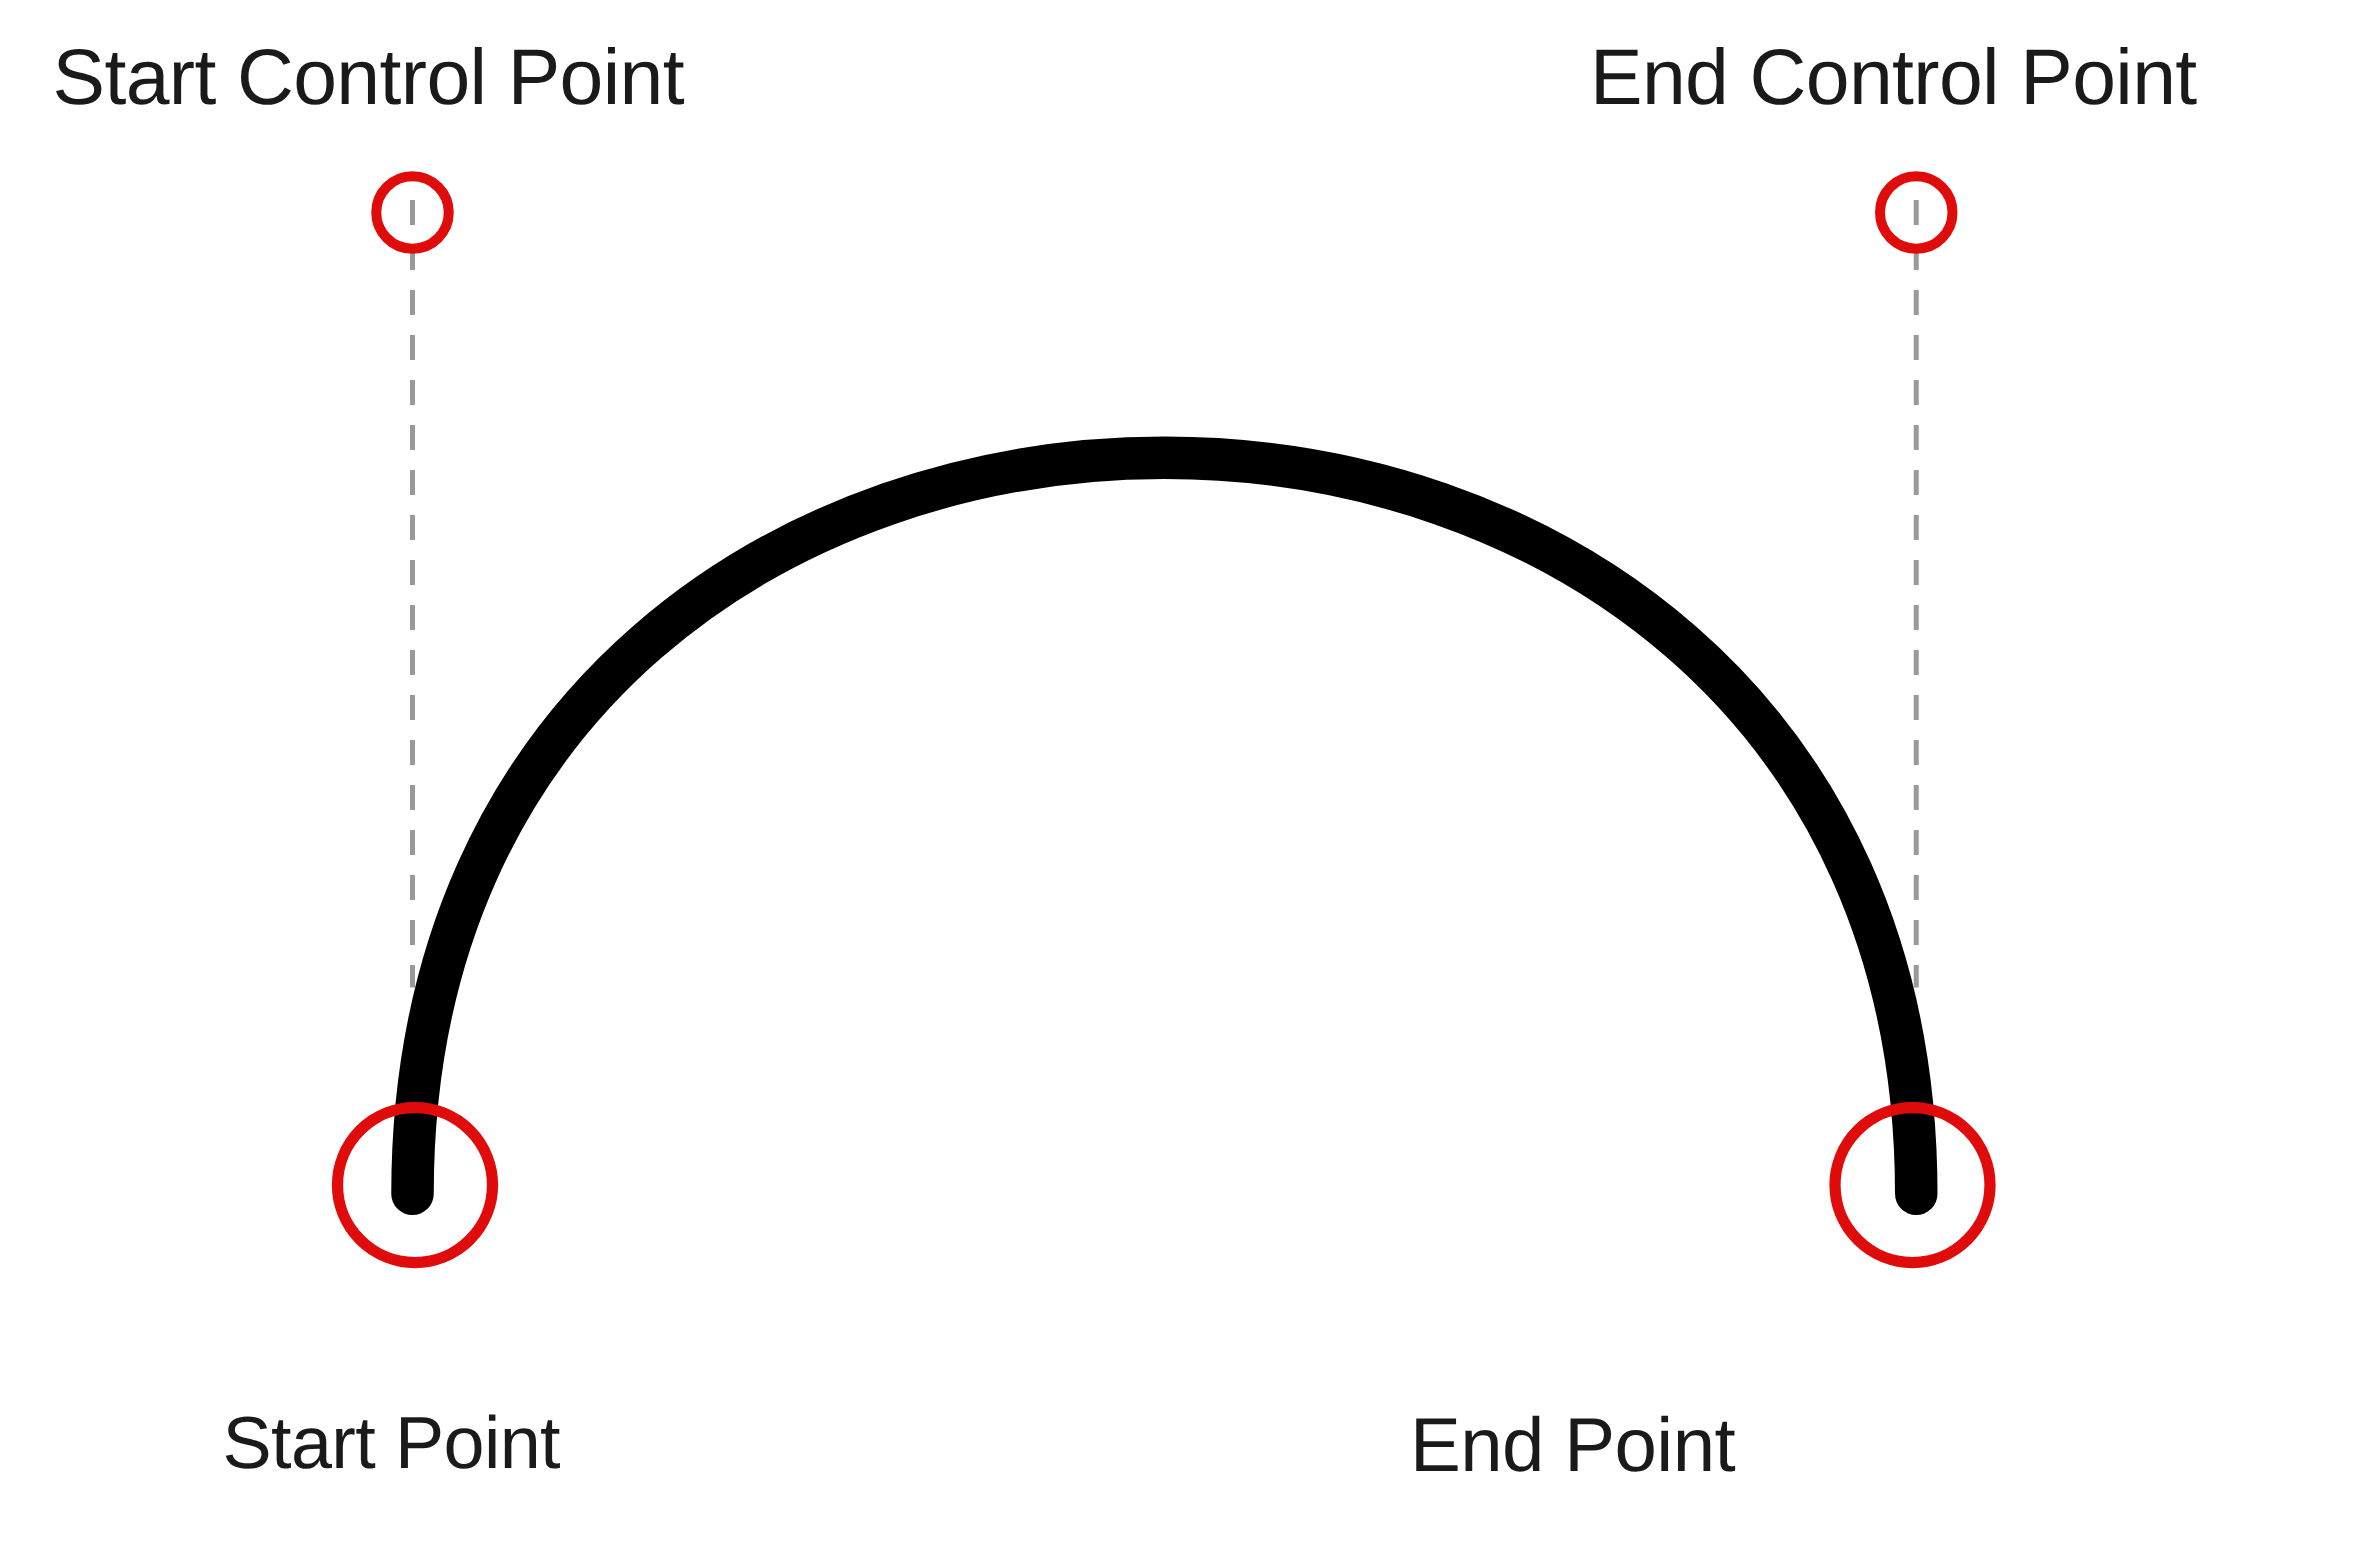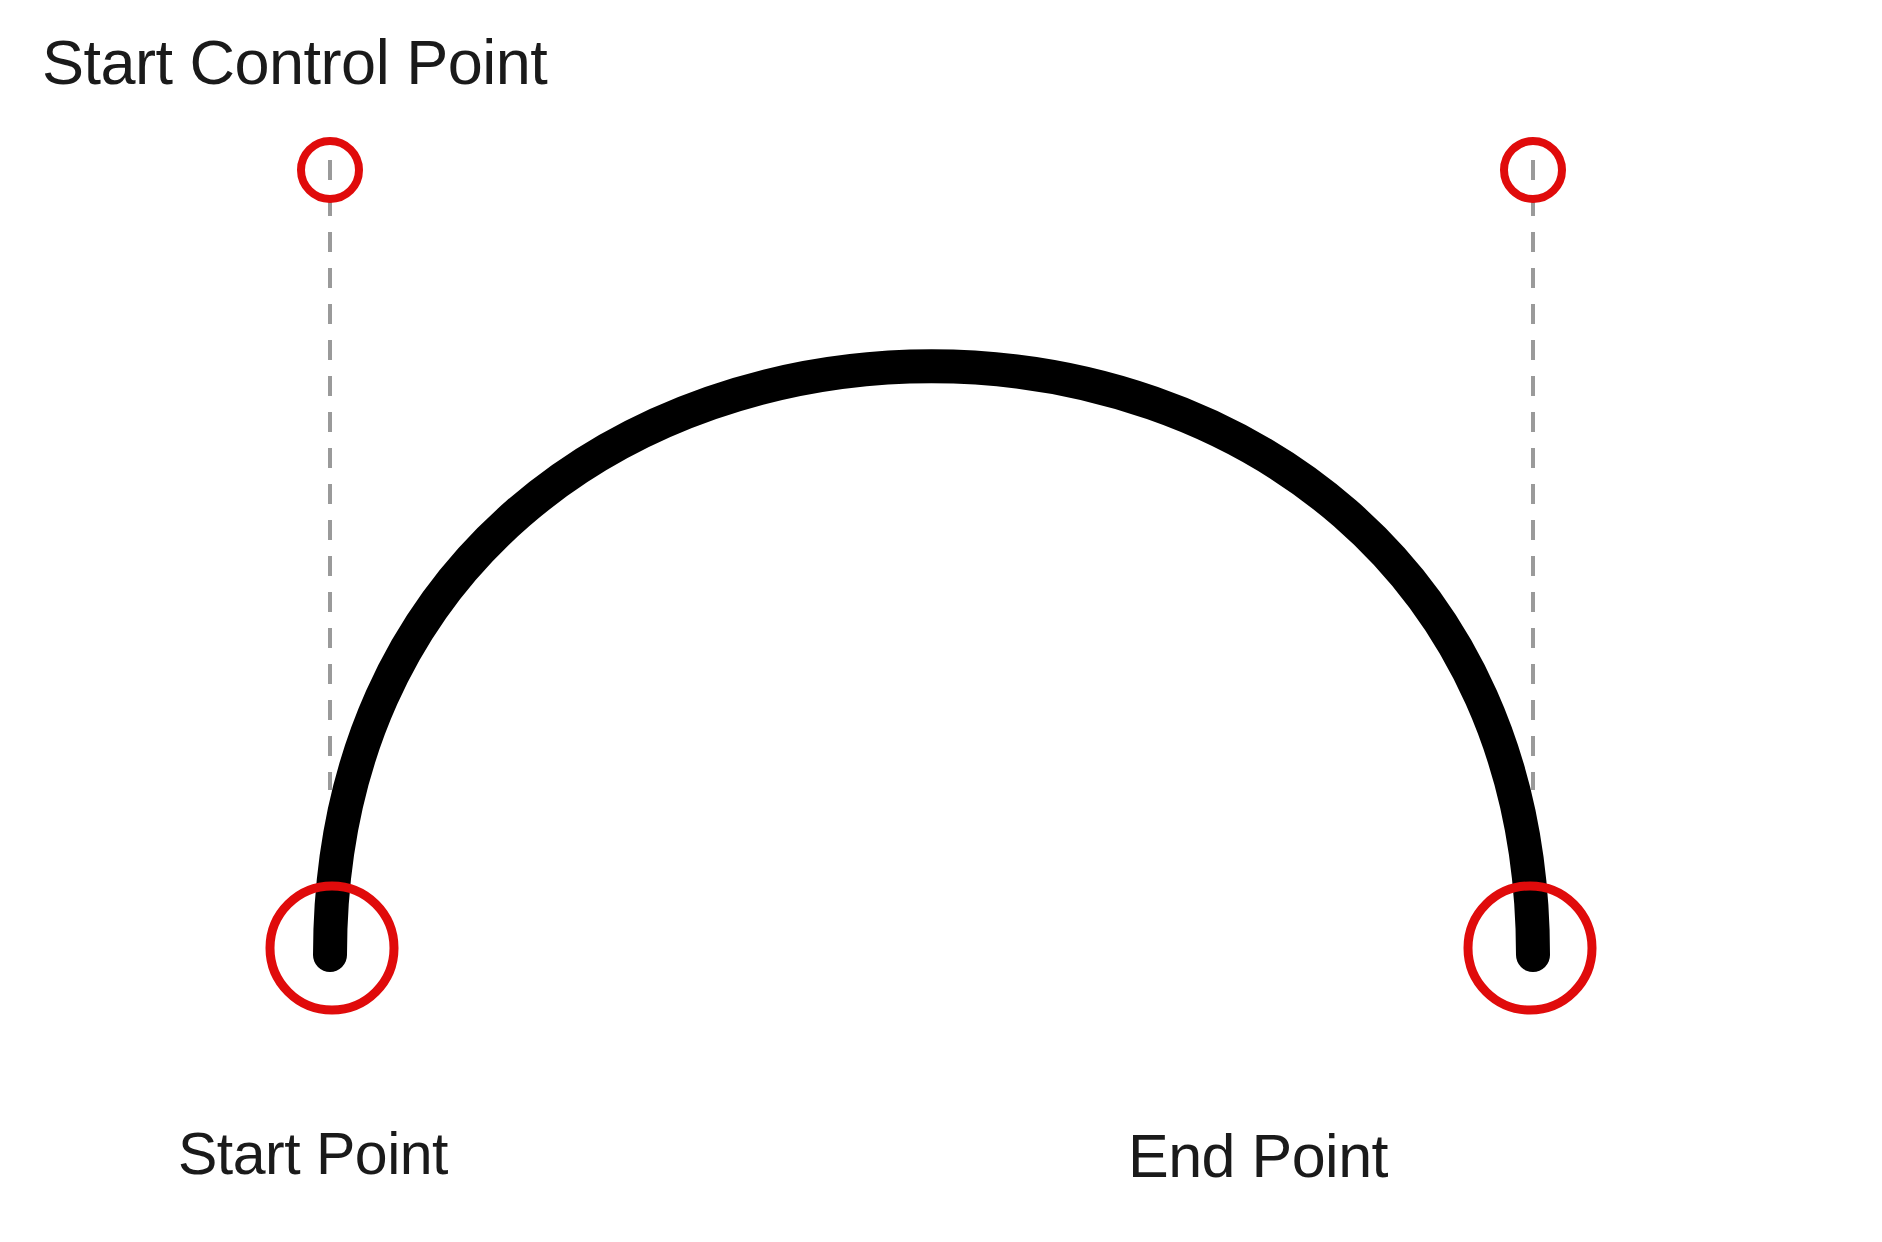--- a/index.html
+++ b/index.html
@@ -75,18 +75,19 @@
 
     <circle cx="332" cy="948" r="62" fill="none" stroke="#E00B0B" stroke-width="9"></circle>
     <circle cx="1530" cy="948" r="62" fill="none" stroke="#E00B0B" stroke-width="9"></circle>
 
     <circle cx="330" cy="170" r="29" fill="none" stroke="#E00B0B" stroke-width="8"></circle>
     <circle cx="1533" cy="170" r="29" fill="none" stroke="#E00B0B" stroke-width="8"></circle>
   </svg>
 
   <div class="label" id="label-start-control-point">Start Control Point</div>
 
+  <div class="label" id="label-end-control-point">End Control Point</div>
 
   <div class="label" id="label-start-point">Start Point</div>
 
   <div class="label" id="label-end-point">End Point</div>
 
 </div>
 
 </body></html>

